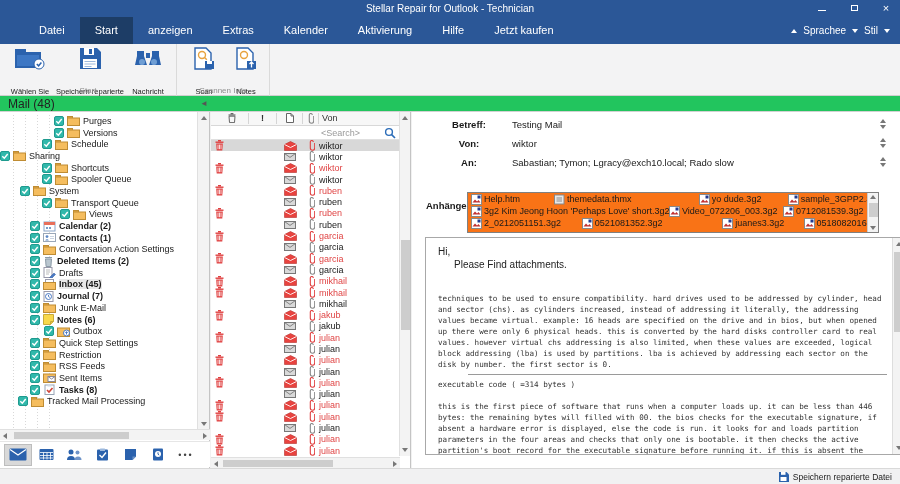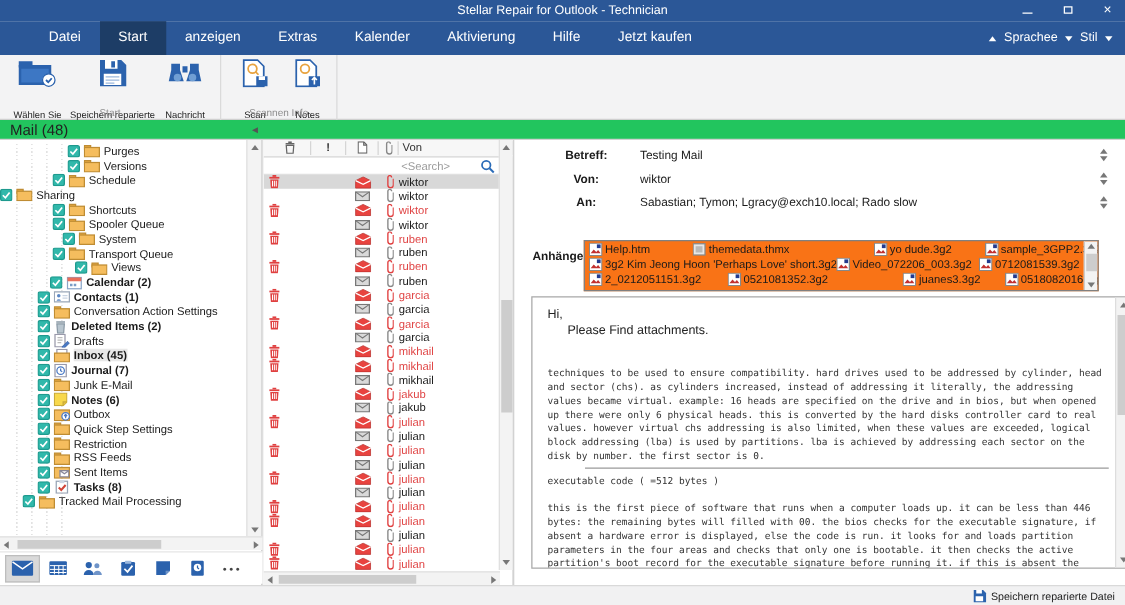--- a/index.html
+++ b/index.html
@@ -317,21 +317,21 @@
           </svg>
         </span>
         <span class="ic">
           <svg width="13" height="11">
             <rect x="0.5" y="1.5" width="5" height="3" fill="#e8a840" stroke="#bf8c33"></rect>
             <rect x="0.5" y="3" width="12" height="7.5" fill="#f5bd5e" stroke="#bf8c33"></rect>
           </svg>
         </span>
         <span class="lbl">Spooler Queue</span>
       </div>
-      <div class="titem" style="padding-left:50px">
+      <div class="titem" style="padding-left:20px">
         <span class="ic">
           <svg width="10" height="10">
             <rect x="0.5" y="0.5" width="9" height="9" rx="1.5" fill="#31b8ab" stroke="#1e9a8e"></rect>
             <path d="M2.3 5.2 l2 2 3.4 -4.2" stroke="#fff" stroke-width="1.4" fill="none"></path>
           </svg>
         </span>
         <span class="ic">
           <svg width="13" height="11">
             <rect x="0.5" y="1.5" width="5" height="3" fill="#e8a840" stroke="#bf8c33"></rect>
             <rect x="0.5" y="3" width="12" height="7.5" fill="#f5bd5e" stroke="#bf8c33"></rect>
@@ -362,21 +362,21 @@
           </svg>
         </span>
         <span class="ic">
           <svg width="13" height="11">
             <rect x="0.5" y="1.5" width="5" height="3" fill="#e8a840" stroke="#bf8c33"></rect>
             <rect x="0.5" y="3" width="12" height="7.5" fill="#f5bd5e" stroke="#bf8c33"></rect>
           </svg>
         </span>
         <span class="lbl">Views</span>
       </div>
-      <div class="titem bold" style="padding-left:40px">
+      <div class="titem bold" style="padding-left:30px">
         <span class="ic">
           <svg width="10" height="10">
             <rect x="0.5" y="0.5" width="9" height="9" rx="1.5" fill="#31b8ab" stroke="#1e9a8e"></rect>
             <path d="M2.3 5.2 l2 2 3.4 -4.2" stroke="#fff" stroke-width="1.4" fill="none"></path>
           </svg>
         </span>
         <span class="ic">
           <svg width="13" height="11">
             <rect x="1" y="1" width="11" height="9" fill="#fff" stroke="#8aa5c8"></rect>
             <rect x="1" y="1" width="11" height="3" fill="#e86f5a"></rect>
@@ -504,21 +504,21 @@
           </svg>
         </span>
         <span class="ic">
           <svg width="11" height="11">
             <path d="M0.5 0.5 h10 v7 l-3 3 h-7 z" fill="#f8d84b" stroke="#c9aa3a"></path>
             <path d="M7.5 10.5 v-3 h3" fill="#e3c23f" stroke="#c9aa3a"></path>
           </svg>
         </span>
         <span class="lbl">Notes (6)</span>
       </div>
-      <div class="titem" style="padding-left:30px">
+      <div class="titem" style="padding-left:44px">
         <span class="ic">
           <svg width="10" height="10">
             <rect x="0.5" y="0.5" width="9" height="9" rx="1.5" fill="#31b8ab" stroke="#1e9a8e"></rect>
             <path d="M2.3 5.2 l2 2 3.4 -4.2" stroke="#fff" stroke-width="1.4" fill="none"></path>
           </svg>
         </span>
         <span class="ic">
           <svg width="13" height="11">
             <rect x="0.5" y="2" width="12" height="8.5" fill="#f5bd5e" stroke="#bf8c33"></rect>
             <circle cx="9.5" cy="7" r="3" fill="#fff" stroke="#4a79c4"></circle>
@@ -1597,21 +1597,21 @@
       <div class="vthumb"></div>
       <span class="tri down-g"></span>
     </div>
   </div>
   <div class="bodybox">
     <div class="bodyinner" id="bodycontent">
         <div class="greet">Hi,</div>
         <div class="greet greet2">Please Find attachments.</div>
         <div class="mono p1gap">techniques to be used to ensure compatibility. hard drives used to be addressed by cylinder, head and sector (chs). as cylinders increased, instead of addressing it literally, the addressing values became virtual. example: 16 heads are specified on the drive and in bios, but when opened up there were only 6 physical heads. this is converted by the hard disks controller card to real values. however virtual chs addressing is also limited, when these values are exceeded, logical block addressing (lba) is used by partitions. lba is achieved by addressing each sector on the disk by number. the first sector is 0.</div>
         <div class="hrline"></div>
-        <div class="mono">executable code ( =512 bytes )</div>
+        <div class="mono">executable code ( =314 bytes )</div>
         <div class="mono gap">this is the first piece of software that runs when a computer loads up. it can be less than 446 bytes: the remaining bytes will filled with 00. the bios checks for the executable signature, if absent a hardware error is displayed, else the code is run. it looks for and loads partition parameters in the four areas and checks that only one is bootable. it then checks the active partition's boot record for the executable signature before running it. if this is absent the error: missing operating system will appear.</div>
       </div>
     <div class="body-vscroll">
       <span class="tri up-g"></span>
       <div class="vthumb"></div>
       <span class="tri down-g"></span>
     </div>
   </div>
 </div>
 

